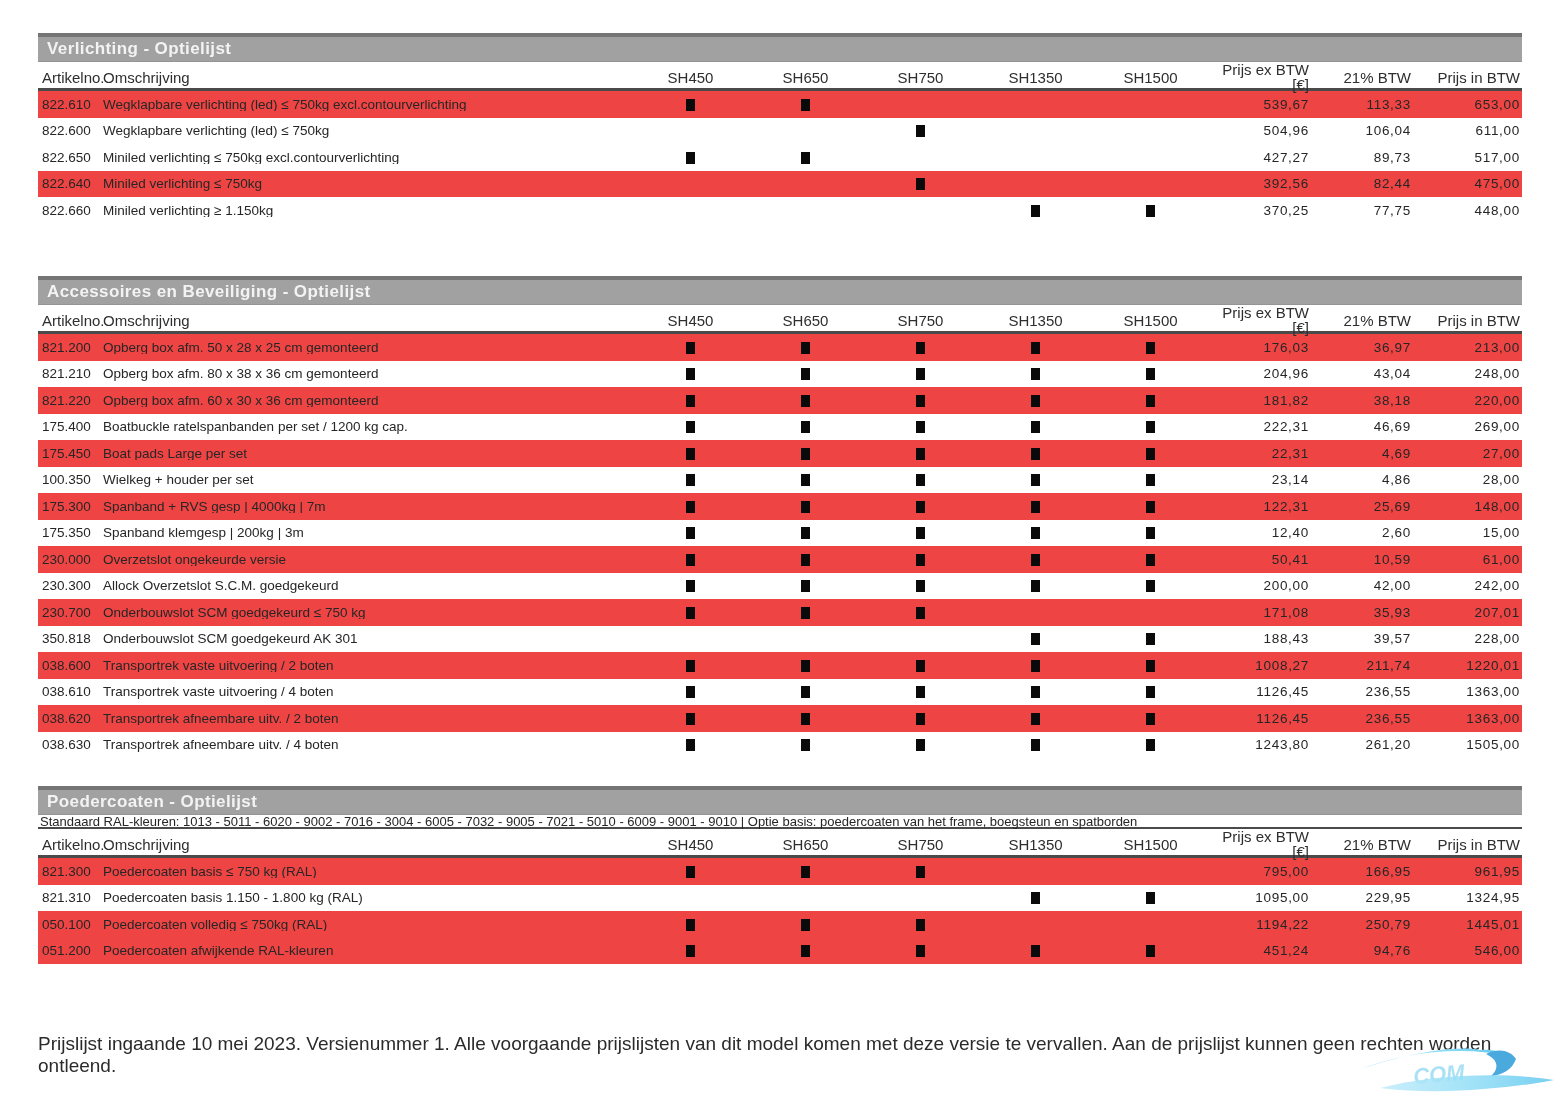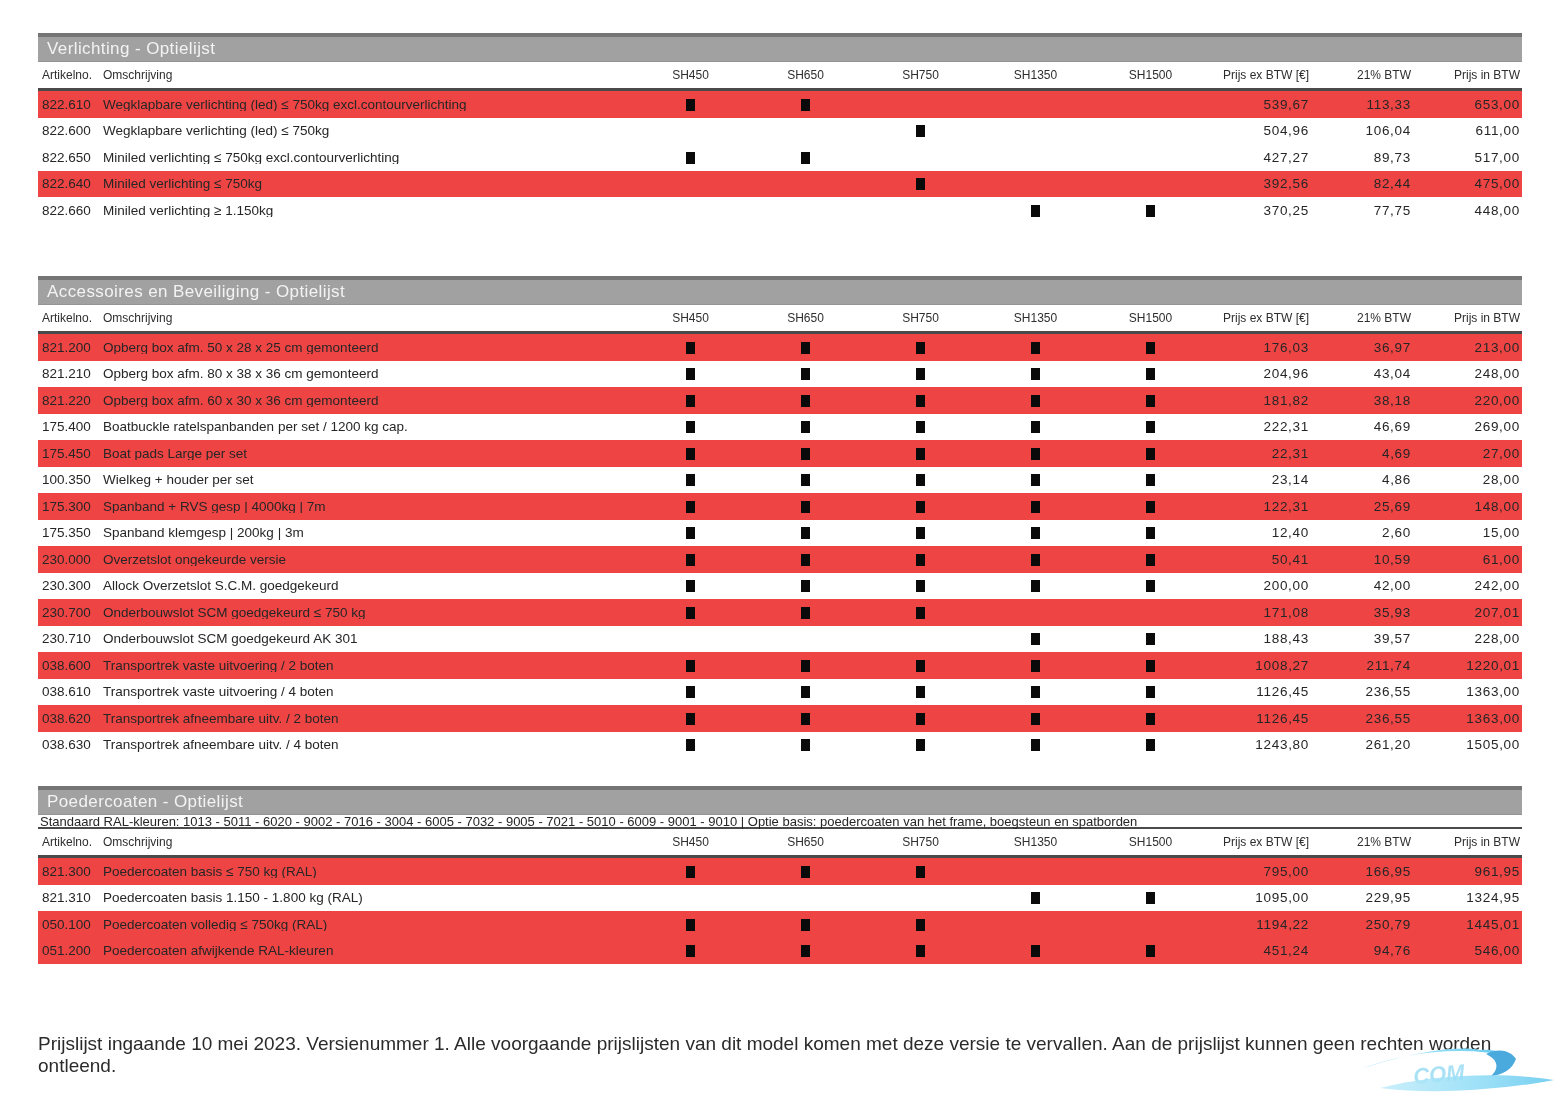--- a/index.html
+++ b/index.html
@@ -9,36 +9,36 @@
     -webkit-font-smoothing:antialiased;
   }
   .section { position:absolute; left:38px; width:1484px; }
 
   .title-bar {
     box-sizing:border-box; height:29px; background:#a1a1a1;
     border-top:4px solid #757575; border-bottom:1px solid #949494;
     display:flex; align-items:center; padding-left:9px;
   }
   .title {
-    color:#f3f3f3; font-size:17px; font-weight:normal; letter-spacing:0.4px;
+    color:#f3f3f3; font-size:17px; font-weight:bold; letter-spacing:0.4px;
   }
 
   .subtitle-row {
     box-sizing:border-box; height:14px; border-bottom:2px solid #4a4a4a;
     display:flex; align-items:center; font-size:13px; color:#262626; padding-left:2px;
   }
 
   .grid {
     display:grid;
     grid-template-columns:65px 1fr 115px 115px 115px 115px 115px 103px 102px 109px;
     align-items:center; line-height:1;
   }
   .hrow {
     box-sizing:border-box; height:29px; border-bottom:3px solid #4a4a4a;
-    font-size:12px; color:#2e2e2e;
+    font-size:15px; color:#2e2e2e;
   }
   .trow { height:26.5px; font-size:13.5px; }
   .trow.alt { background:#ef4444; }
 
   .cell.art, .h.art { padding-left:4px; }
   .h.model, .cell.model { text-align:center; }
   .h.price, .cell.price { text-align:right; padding-right:2px; }
   .cell.price { letter-spacing:0.7px; }
   .cell.oms { white-space:nowrap; overflow:hidden; }
 
@@ -277,21 +277,21 @@
         <div class="cell model"><div class="markbox"></div></div>
         <div class="cell model"><div class="markbox"></div></div>
         <div class="cell model"><div class="markbox"></div></div>
         <div class="cell model"></div>
         <div class="cell model"></div>
         <div class="cell price">171,08</div>
         <div class="cell price">35,93</div>
         <div class="cell price">207,01</div>
       </div>
       <div class="grid trow">
-        <div class="cell art">230.710</div>
+        <div class="cell art">350.818</div>
         <div class="cell oms">Onderbouwslot SCM goedgekeurd AK 301</div>
         <div class="cell model"></div>
         <div class="cell model"></div>
         <div class="cell model"></div>
         <div class="cell model"><div class="markbox"></div></div>
         <div class="cell model"><div class="markbox"></div></div>
         <div class="cell price">188,43</div>
         <div class="cell price">39,57</div>
         <div class="cell price">228,00</div>
       </div>

